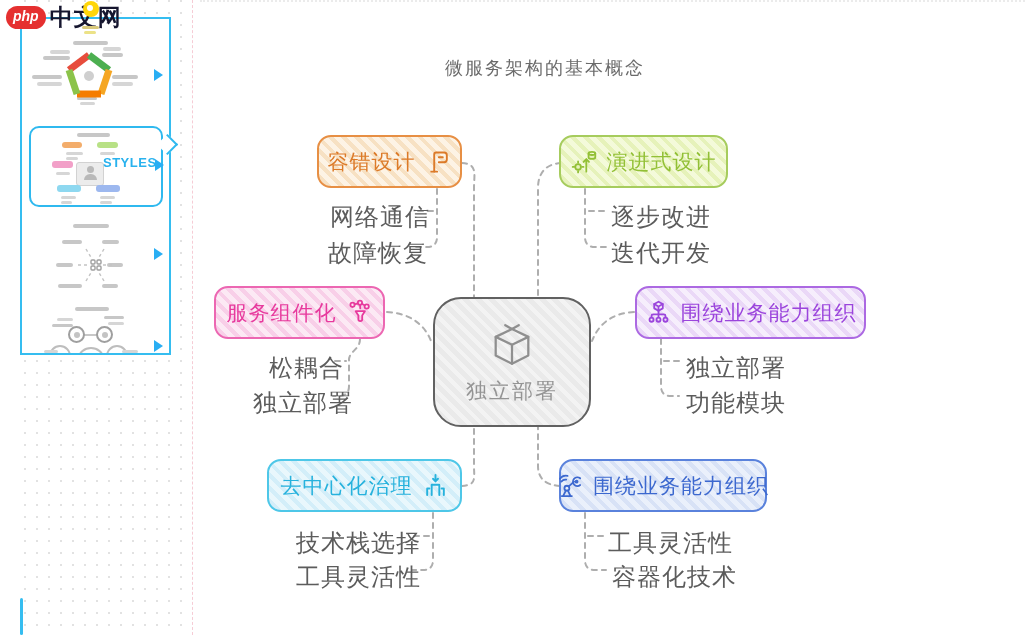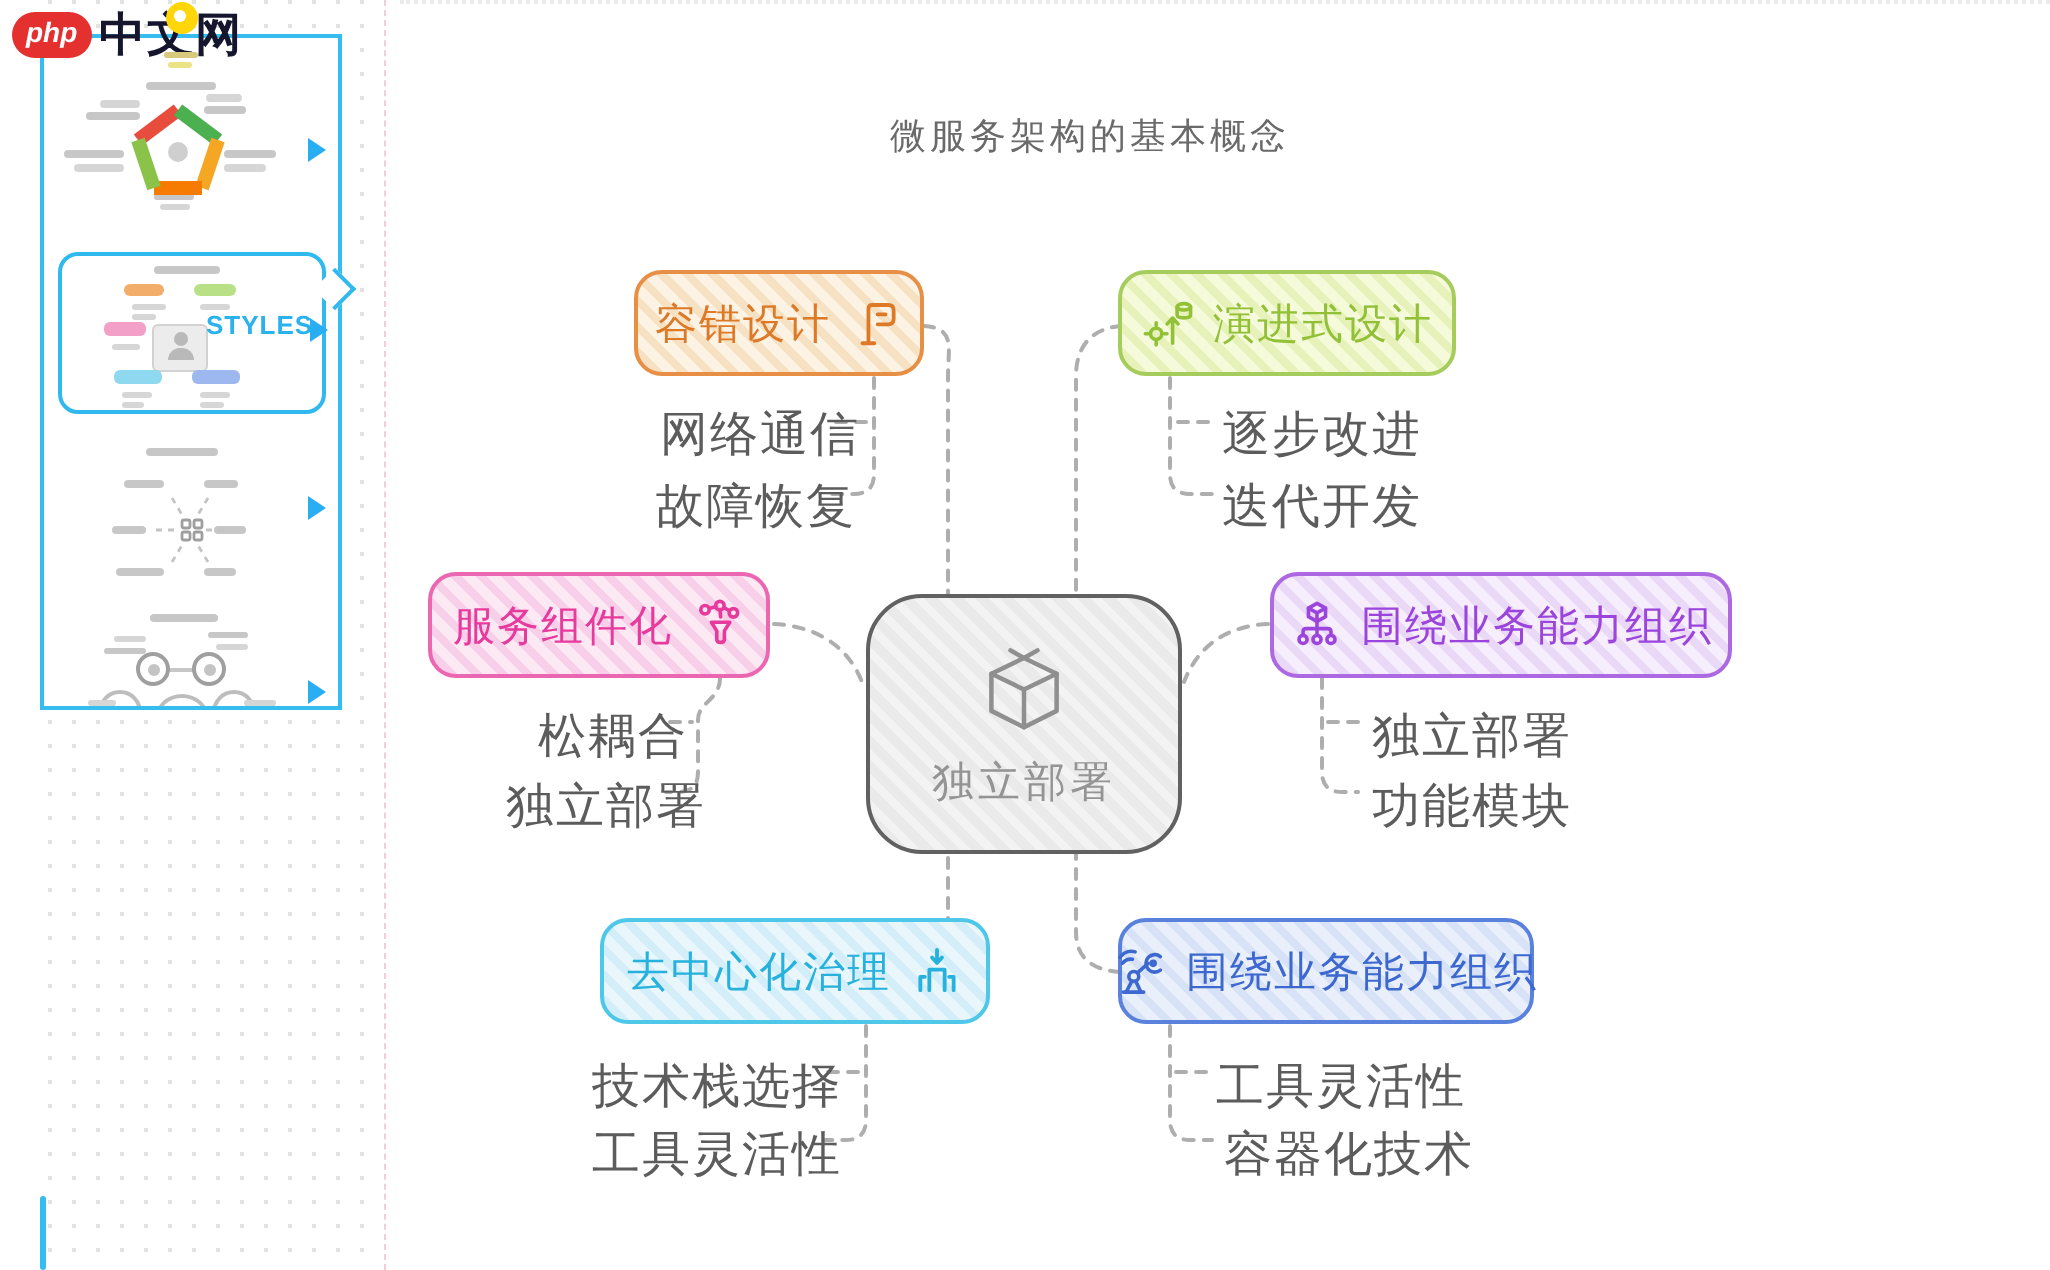--- a/index.html
+++ b/index.html
@@ -258,21 +258,21 @@
         <path d="M12 2.4 L15.8 4.5 V8.3 L12 10.4 L8.2 8.3 V4.5 Z"></path>
         <path d="M8.2 4.5 L12 6.6 L15.8 4.5 M12 6.6 V10.4"></path>
         <path d="M12 10.4 V13.6 M5.8 16.3 V15 Q5.8 13.6 7.2 13.6 H16.8 Q18.2 13.6 18.2 15 V16.3 M12 13.6 V16.3"></path>
         <circle cx="5.8" cy="18.4" r="1.8"></circle>
           <circle cx="12" cy="18.4" r="1.8"></circle>
           <circle cx="18.2" cy="18.4" r="1.8"></circle>
       </svg>
       <span>围绕业务能力组织</span>
     </div>
 
-    <div class="branch" style="left: 267px; top: 459px; width: 195px; height: 53px; margin-left: 33px; --c: #27b2dd; --b: #4ec7e8; --bg: #e9f7fc; --st: #d3eef9;">
+    <div class="branch" style="left: 267px; top: 459px; width: 195px; height: 53px; --c: #27b2dd; --b: #4ec7e8; --bg: #e9f7fc; --st: #d3eef9;">
       <span>去中心化治理</span>
       <svg class="icon" width="27" height="27" viewBox="0 0 24 24" stroke-width="1.7">
         <path d="M12 2.6 V8.2 M9.8 6 L12 8.4 L14.2 6"></path>
         <path d="M8.6 20.5 V11.4 H15.4 V20.5"></path>
         <path d="M4.6 20.5 V14.6 H6.6"></path>
         <path d="M19.4 20.5 V14.6 H17.4"></path>
       </svg>
     </div>
 
     <div class="branch" style="left: 559px; top: 459px; width: 208px; height: 53px; --c: #3c68cf; --b: #5a82dc; --bg: #eaf0fb; --st: #d8e2f6;">

